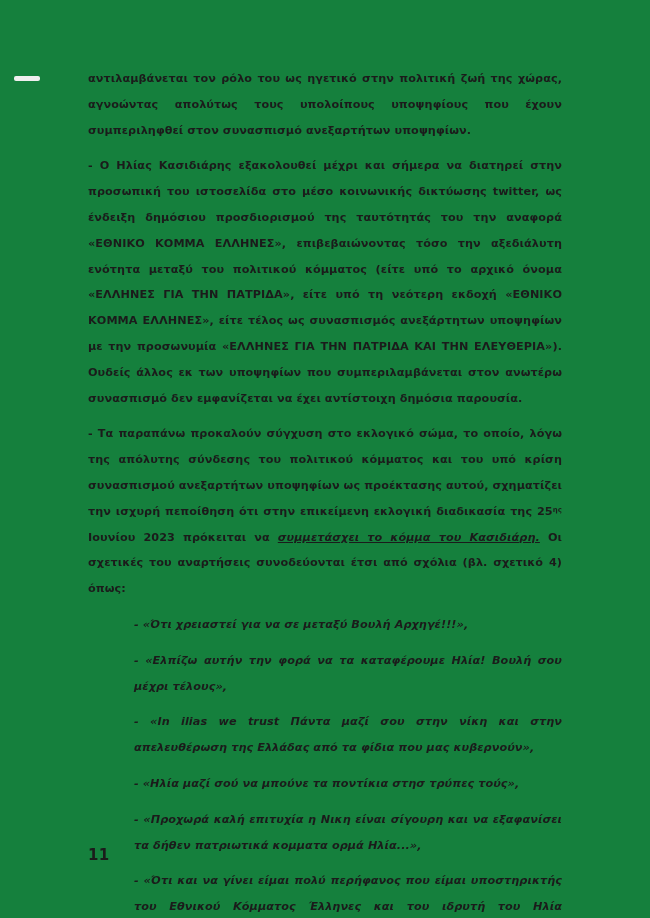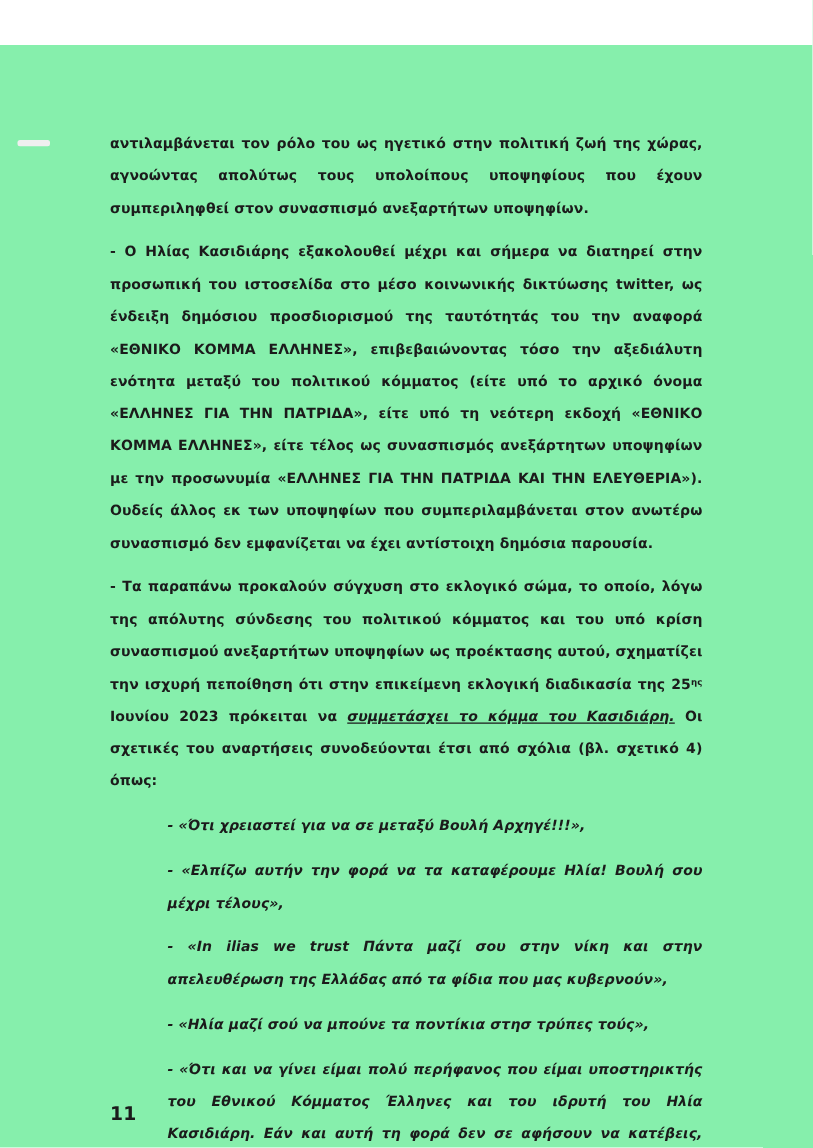--- a/index.html
+++ b/index.html
@@ -11,22 +11,21 @@
     width: 650px;
     height: 918px;
     position: relative;
     font-family: "DejaVu Sans", "Liberation Sans", sans-serif;
     overflow: hidden;
   }
 
   .page {
     position: absolute;
     inset: 0;
-    background: #86efac;
-    margin-top: 36px;
+    background: #15803d;
   }
 
   
   .scan-smudge {
     position: absolute;
     left: 14px;
     top: 76px;
     width: 26px;
     height: 5px;
     background: #efefef;
@@ -102,20 +101,21 @@
     <p class="body-para"><span>- Τα παραπάνω προκαλούν σύγχυση στο εκλογικό σώμα, το οποίο, λόγω της απόλυτης σύνδεσης του πολιτικού κόμματος και του υπό κρίση συνασπισμού ανεξαρτήτων υποψηφίων ως προέκτασης αυτού, σχηματίζει την ισχυρή πεποίθηση ότι στην επικείμενη εκλογική διαδικασία της 25</span><sup>ης</sup><span> Ιουνίου 2023 πρόκειται να </span><span class="ital">συμμετάσχει το κόμμα του Κασιδιάρη.</span><span> Οι σχετικές του αναρτήσεις συνοδεύονται έτσι από σχόλια (βλ. σχετικό 4) όπως:</span></p>
 
     <p class="quote">- «Ότι χρειαστεί για να σε μεταξύ Βουλή Αρχηγέ!!!»,</p>
 
     <p class="quote">- «Ελπίζω αυτήν την φορά να τα καταφέρουμε Ηλία! Βουλή σου μέχρι τέλους»,</p>
 
     <p class="quote">- «In ilias we trust Πάντα μαζί σου στην νίκη και στην απελευθέρωση της Ελλάδας από τα φίδια που μας κυβερνούν»,</p>
 
     <p class="quote">- «Ηλία μαζί σού να μπούνε τα ποντίκια στησ τρύπες τούς»,</p>
 
+    <p class="quote">- «Προχωρά καλή επιτυχία η Νικη είναι σίγουρη και να εξαφανίσει τα δήθεν πατριωτικά κομματα ορμά Ηλία...»,</p>
 
     <p class="quote">- «Ότι και να γίνει είμαι πολύ περήφανος που είμαι υποστηρικτής του Εθνικού Κόμματος Έλληνες και του ιδρυτή του Ηλία Κασιδιάρη. Εάν και αυτή τη φορά δεν σε αφήσουν να κατέβεις, πραγματικά θα έχεις ξεφτιλίσει όλο αυτό το σάπιο σύστημα που μας κυβερνά.!! ΤΟΥΣ ΕΧΕΙΣ ΝΙΚΗΣΕΙ ΗΔΗ!!»,</p>
 
   </div>
 
   <div class="page-number">11</div>
 
 </div>
 
 </body></html>

